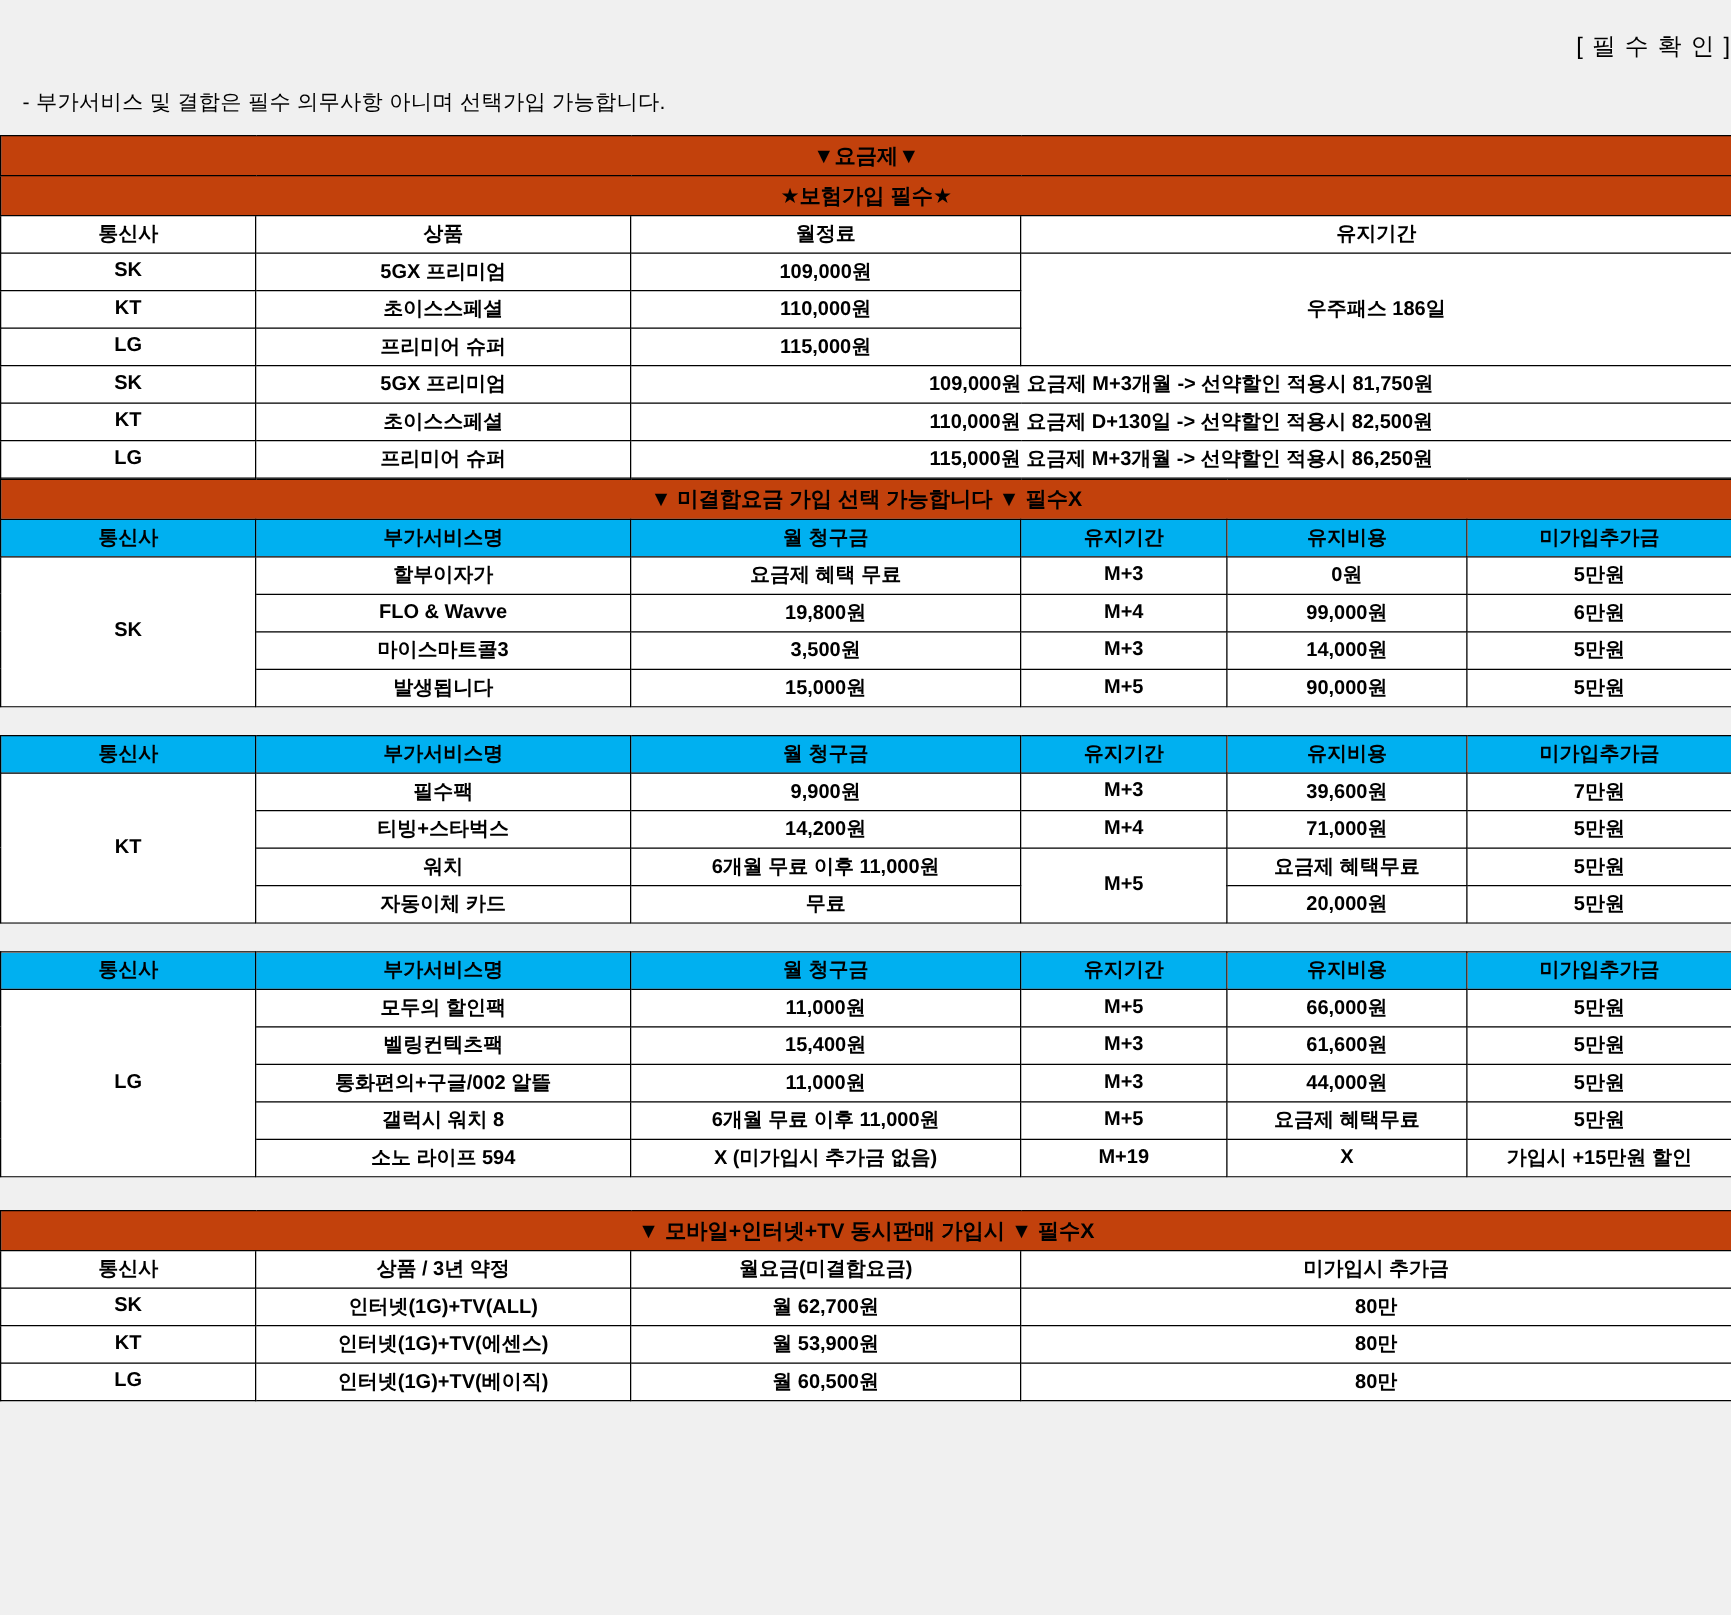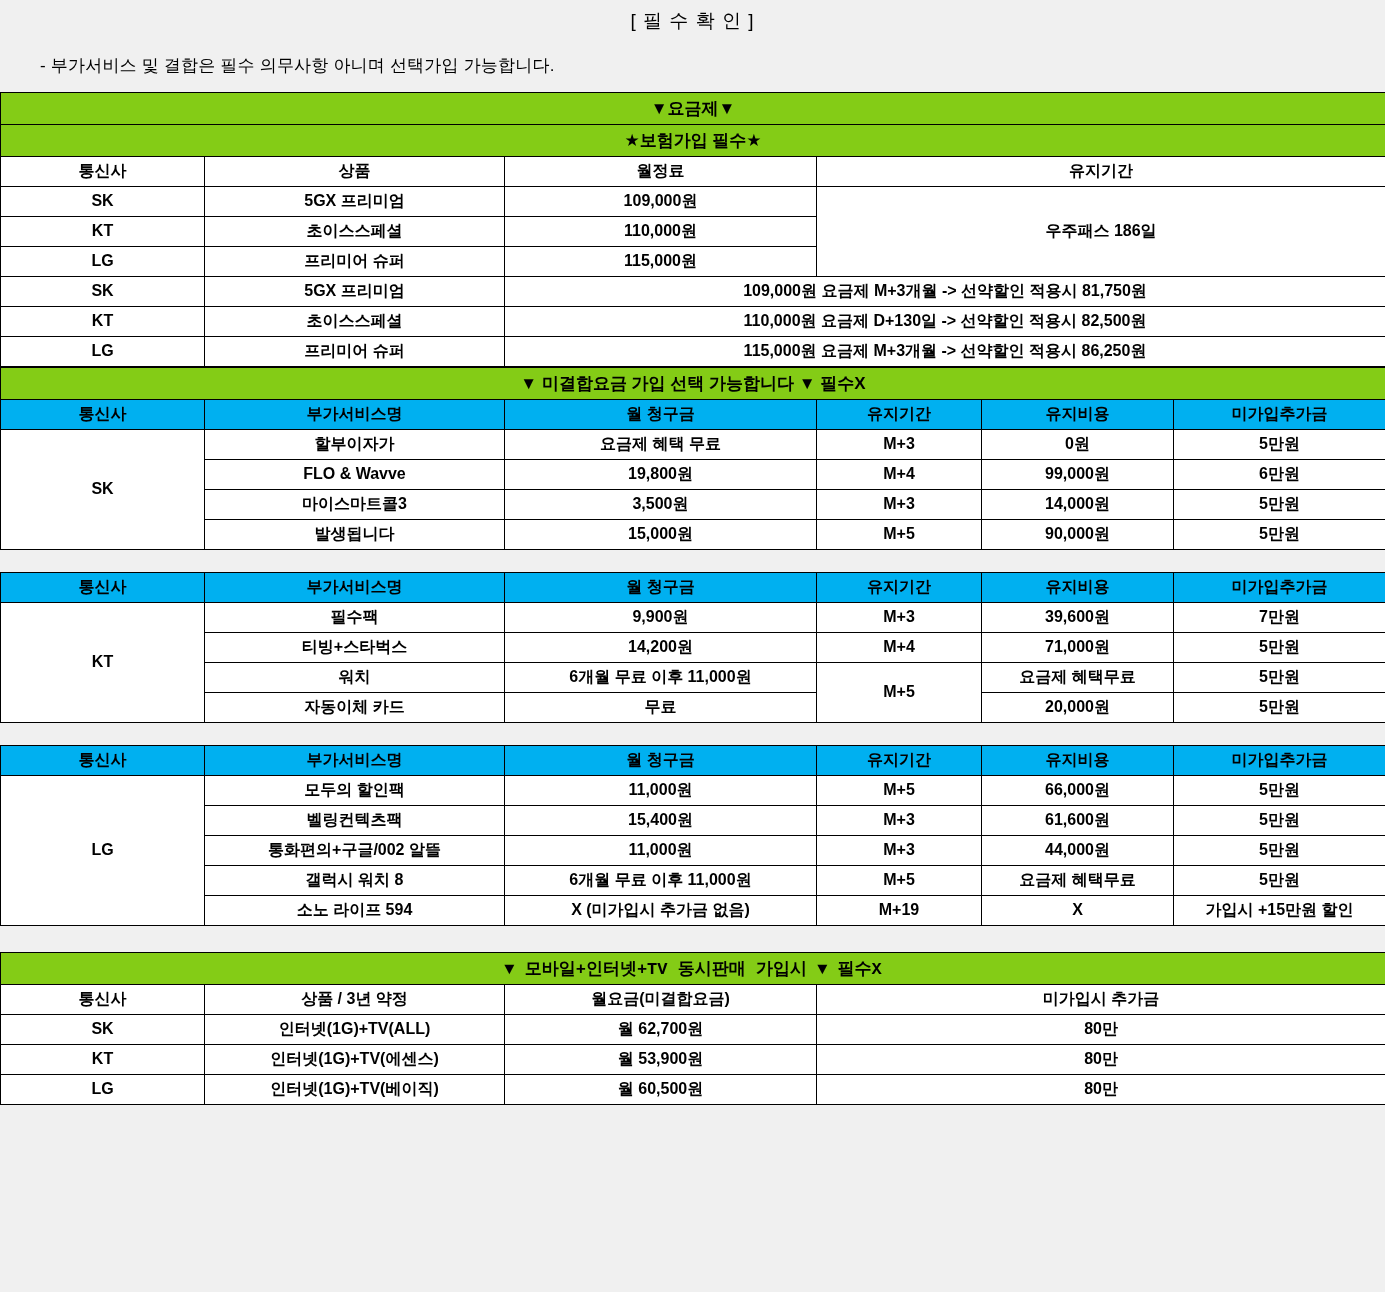--- a/index.html
+++ b/index.html
@@ -11,74 +11,72 @@
     width: 1385px;
     min-height: 1292px;
     font-family: "Liberation Sans", "DejaVu Sans", sans-serif;
     color: #000;
   }
   .page {
     width: 1385px;
     box-sizing: border-box;
   }
   .notice-title {
-    text-align: center;
+    text-align: right;
     font-size: 19px;
-    padding: 8px 0 10px 0;
+    padding: 24px 0 10px 0;
     letter-spacing: 1px;
   }
   .notice-list {
     padding: 8px 0 12px 18px;
     font-size: 17px;
     line-height: 1.62;
     letter-spacing: 0.2px;
   }
   .notice-list div {
     white-space: pre;
-    margin-left: 22px;
   }
   table {
     border-collapse: collapse;
     width: 1385px;
     table-layout: fixed;
   }
   td, th {
     border: 1px solid #000;
     font-size: 16px;
     font-weight: bold;
     text-align: center;
     padding: 4px 2px;
     height: 28px;
     background: #ffffff;
     box-sizing: border-box;
     white-space: nowrap;
     overflow: hidden;
   }
   .yellow {
-    background: #84cc16;
+    background: #c2410c;
     font-size: 17px;
   }
   .blue {
     background: #00b0f0;
     font-size: 16px;
   }
   .white-head {
     background: #ffffff;
   }
   .spacer {
     height: 22px;
     background: #f0f0f0;
   }
   .spacer-lg {
     height: 26px;
     background: #f0f0f0;
   }
   .tall {
     height: 19px;
-    font-family: Liberation Mono, monospace;
   }
 </style>
 </head>
 <body>
 
 <div class="page">
 
   <div class="notice-title">[ 필 수 확 인 ]</div>
 
   <div class="notice-list">

